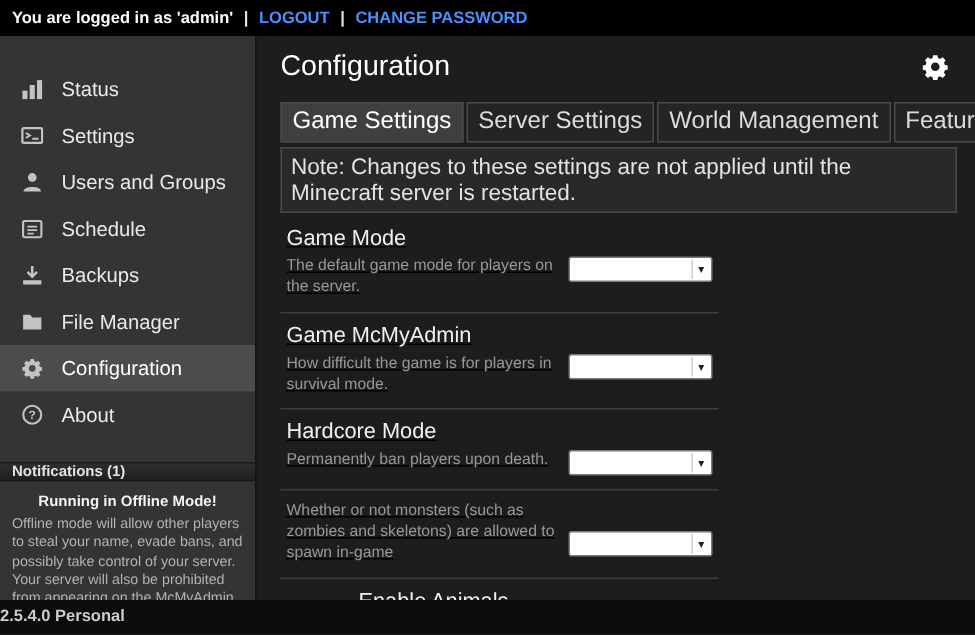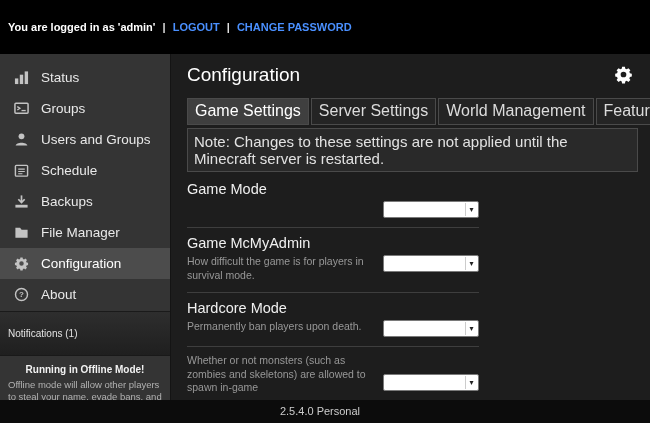--- a/index.html
+++ b/index.html
@@ -9,47 +9,47 @@
     background: #1d1d1d;
     font-family: "Liberation Sans", sans-serif;
     overflow: hidden;
   }
   .app { width: 650px; height: 423px; display: flex; flex-direction: column; }
 
   
   .topbar {
     flex: 0 0 22px; background: #000; color: #fff;
     font-size: 11px; font-weight: bold; line-height: 22px;
-    padding: 16px 8px; white-space: nowrap;
+    padding: 1px 8px; white-space: nowrap;
   }
   .topbar a { color: #4a90ff; text-decoration: none; cursor: pointer; }
   .topbar .sep { color: #e0e0e0; margin: 0 4px; }
 
   
   .middle { flex: 1 1 auto; display: flex; min-height: 0; }
 
   .sidebar {
     flex: 0 0 170px; width: 170px; background: #343434;
     display: flex; flex-direction: column; overflow: hidden;
   }
-  .nav { padding-top: 8px; }
+  .nav { padding-top: 8px; margin-top: 12px; }
   .nav-item {
     height: 31px; display: flex; align-items: center;
     padding-left: 12px; color: #e9e9e9; font-size: 13.5px; cursor: pointer;
   }
   .nav-item.selected { background: #4c4c4c; color: #ffffff; }
   .nav-item .icon {
     width: 18px; height: 18px; margin-right: 11px; color: #c3c3c3;
     display: flex; align-items: center; justify-content: center; flex: 0 0 18px;
   }
   .notif-header {
-    margin-top: 1px;
+    margin-top: 16px;
     background: linear-gradient(#2e2e2e, #1f1f1f);
     border-top: 1px solid #1a1a1a; border-bottom: 1px solid #191919;
-    color: #e2e2e2; font-size: 10px; font-weight: normal; padding: 16px 8px;
+    color: #e2e2e2; font-size: 10px; font-weight: bold; padding: 0 8px;
   }
   .notif-body { padding: 7px 8px; color: #b2b2b2; font-size: 9.5px; line-height: 1.3; }
   .notif-title { color: #f2f2f2; font-weight: bold; font-size: 10px; margin-bottom: 3px; text-align: center; }
 
   .main {
     flex: 1 1 auto; background: #1d1d1d; border-left: 1px solid #141414;
     padding: 8px 8px 0 16px; overflow: hidden; min-width: 0;
   }
   .main-header { display: flex; justify-content: space-between; align-items: center; margin: 2px 0 12px 0; }
   .main-title { color: #ffffff; font-size: 19px; }
@@ -62,41 +62,41 @@
     margin-right: 2px; cursor: pointer; white-space: nowrap;
   }
   .tab.active { background: #3f3f3f; color: #ffffff; }
 
   .note {
     border: 1px solid #4a4a4a; background: #292929; color: #e2e2e2;
     font-size: 15px; padding: 4px 6px; margin: 3px 4px 2px 0;
   }
 
   .settings { width: 292px; }
-  .setting { display: flex; justify-content: space-between; border-bottom: 1px solid #3e3e3e; padding: 7px 0 9px 0; }
+  .setting { display: flex; justify-content: center; border-bottom: 1px solid #3e3e3e; padding: 7px 0 9px 0; text-decoration: underline; }
   .setting:last-child { border-bottom: none; }
   .setting-info { width: 188px; }
   .setting-title { color: #f0f0f0; font-size: 14.5px; margin-bottom: 4px; }
   .setting-desc { color: #989898; font-size: 10.5px; line-height: 1.32; }
   .select-box {
     width: 96px; height: 17px; background: #ffffff;
     border: 1px solid #7a7a7a; border-radius: 2px;
     margin-top: 20px; position: relative; cursor: pointer; flex: 0 0 96px;
   }
   .select-value { display: block; font-size: 10px; color: #000; padding-left: 4px; line-height: 15px; }
   .select-arrow {
     position: absolute; right: 1px; top: 1px; bottom: 1px; width: 12px;
     display: flex; align-items: center; justify-content: center;
     font-size: 8px; color: #222; border-left: 1px solid #ccc;
   }
 
   
   .bottombar {
     flex: 0 0 23px; background: #0c0c0c; color: #cccccc;
-    font-size: 11px; font-weight: normal; text-align: center;
+    font-size: 11px; font-weight: bold; text-align: left;
     line-height: 23px; padding-right: 10px;
   }
   svg { display: block; }
 </style>
 </head>
 <body>
 
 <div class="app">
 
   <div class="topbar">
@@ -124,21 +124,21 @@
         </div>
 
         <div class="nav-item">
           <span class="icon">
             <svg viewBox="0 0 16 16" width="15" height="15">
                 <rect x="1" y="2.5" width="14" height="10.5" rx="1" fill="none" stroke="currentColor" stroke-width="1.6"></rect>
                 <path d="M3.5 6l2.8 1.8L3.5 9.6" fill="none" stroke="currentColor" stroke-width="1.4"></path>
                 <path d="M8 10.2h4.5" stroke="currentColor" stroke-width="1.4"></path>
               </svg>
           </span>
-          <span>Groups</span>
+          <span>Settings</span>
         </div>
 
         <div class="nav-item">
           <span class="icon">
             <svg viewBox="0 0 16 16" width="15" height="15">
                 <circle cx="8" cy="4.6" r="3.1" fill="currentColor"></circle>
                 <path d="M1.8 14.5c0-4.2 12.4-4.2 12.4 0z" fill="currentColor"></path>
               </svg>
           </span>
           <span>Users and Groups</span>
@@ -223,20 +223,21 @@
 
       </div>
 
       <div class="note">Note: Changes to these settings are not applied until the Minecraft server is restarted.</div>
 
       <div class="settings">
 
         <div class="setting">
           <div class="setting-info">
             <div class="setting-title">Game Mode</div>
+            <div class="setting-desc">The default game mode for players on the server.</div>
           </div>
           <div class="select-box">
             <span class="select-value"></span>
             <span class="select-arrow">▾</span>
           </div>
         </div>
 
         <div class="setting">
           <div class="setting-info">
             <div class="setting-title">Game McMyAdmin</div>

